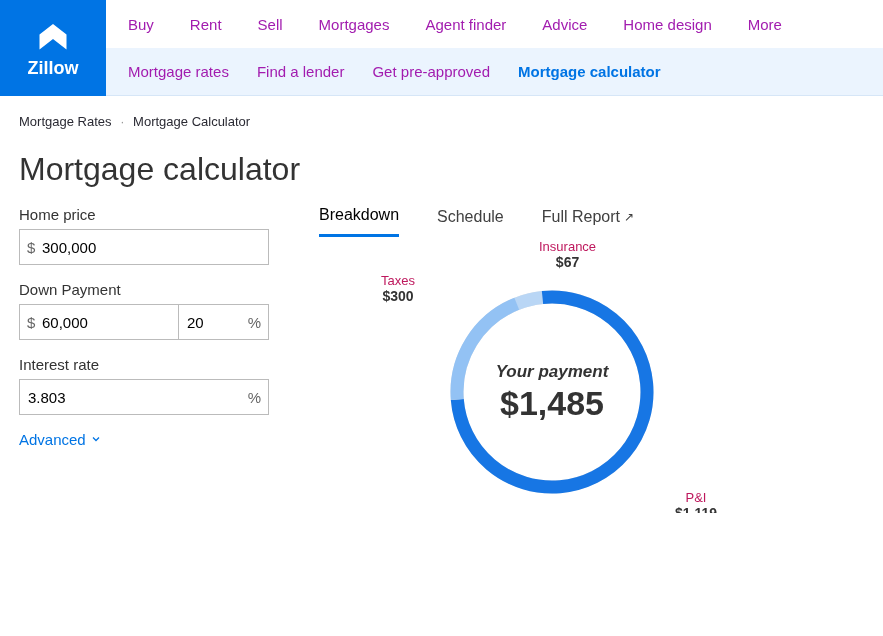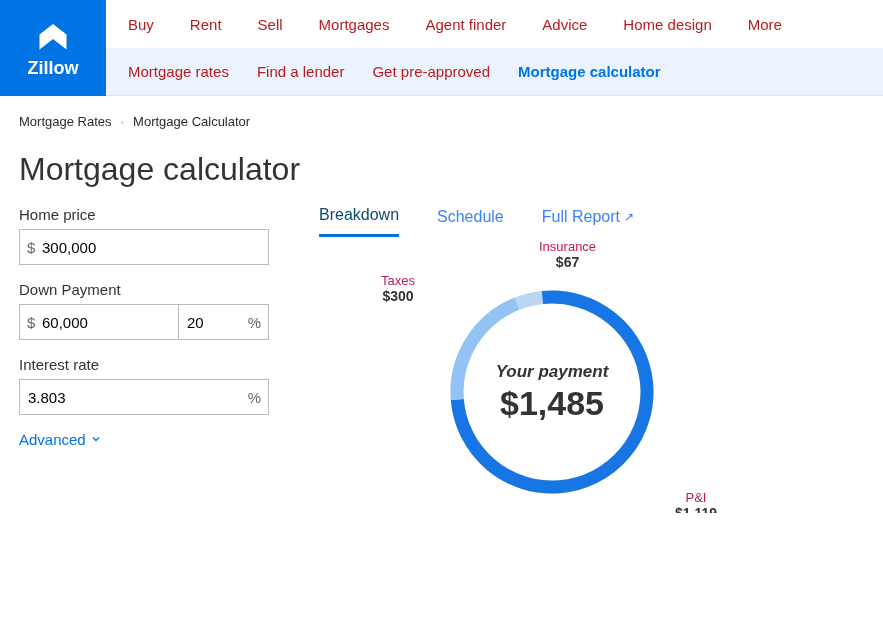--- a/index.html
+++ b/index.html
@@ -2,21 +2,21 @@
 <html><head>
   <meta charset="utf-8">
   <style>
     * { box-sizing: border-box; margin: 0; padding: 0; }
     body { font-family: -apple-system, BlinkMacSystemFont, "Segoe UI", Helvetica, Arial, sans-serif; width: 883px; background: #fff; color: #333; }
     .logo { width: 106px; background: #0074e4; color: #fff; display: flex; flex-direction: column; align-items: center; justify-content: center; font-weight: 600; font-size: 18px; height: 96px; }
     .logo svg { width: 36px; height: 36px; }
     .logo span { margin-top: 4px; }
     .nav-stack { flex: 1; display: flex; flex-direction: column; }
     .nav-row { display: flex; align-items: center; height: 48px; padding-left: 22px; font-size: 15px; }
-    .nav-row a { color: #b91c1c; text-decoration: none; margin-right: 36px; cursor: pointer; }
+    .nav-row a { color: #a21caf; text-decoration: none; margin-right: 36px; cursor: pointer; }
     .subnav { background: #ebf4fe; border-bottom: 1px solid #d6e6f7; }
     .subnav a { margin-right: 28px; }
     .subnav a.active { color: #0074e4; font-weight: 600; }
 
     
     .page { padding: 18px 8px 8px 8px; margin-left: 11px; }
     .breadcrumb { font-size: 13px; color: #2a2a33; margin-bottom: 22px; }
     .breadcrumb a { color: #2a2a33; text-decoration: none; }
     .breadcrumb .sep { margin: 0 5px; color: #999; }
     h1 { font-size: 32px; font-weight: 400; margin-bottom: 18px; }
@@ -34,22 +34,22 @@
     .input-box.has-prefix input { padding-left: 22px; }
     .input-box .suffix { position: absolute; right: 8px; top: 50%; transform: translateY(-50%); color: #666; font-size: 15px; }
     .input-box.has-suffix input { padding-right: 26px; }
     .pct-box { width: 78px; margin-left: -1px; }
     .advanced { color: #0074e4; font-size: 15px; cursor: pointer; display: inline-flex; align-items: center; }
     .advanced .chev { margin-left: 4px; }
 
     
     .right { flex: 1; padding-left: 50px; }
     .tabs { display: flex; align-items: center; margin-bottom: 24px; }
-    .tabs a { color: #3b82f6; font-size: 16px; text-decoration: none; margin-right: 38px; padding-bottom: 10px; cursor: pointer; }
-    .tabs a.active { color: #0c4a6e; border-bottom: 3px solid #0074e4; }
+    .tabs a { color: #404040; font-size: 16px; text-decoration: none; margin-right: 38px; padding-bottom: 10px; cursor: pointer; }
+    .tabs a.active { color: #000000; border-bottom: 3px solid #0074e4; }
     .ext-icon { font-size: 12px; margin-left: 4px; vertical-align: 1px; }
 
     
     .chart-wrap { position: relative; width: 400px; margin-left: 120px; }
     .donut { position: relative; width: 226px; height: 226px; margin: 42px 0 0 0; }
     .donut svg .track { fill: none; stroke: #e5e5e5; stroke-width: 13; }
     .donut svg .seg { fill: none; stroke-width: 13; }
     .donut svg .seg.pi { stroke: #1776e4; }
     .donut svg .seg.taxes { stroke: #93c2f4; }
     .donut svg .seg.ins { stroke: #b9d6f5; }

